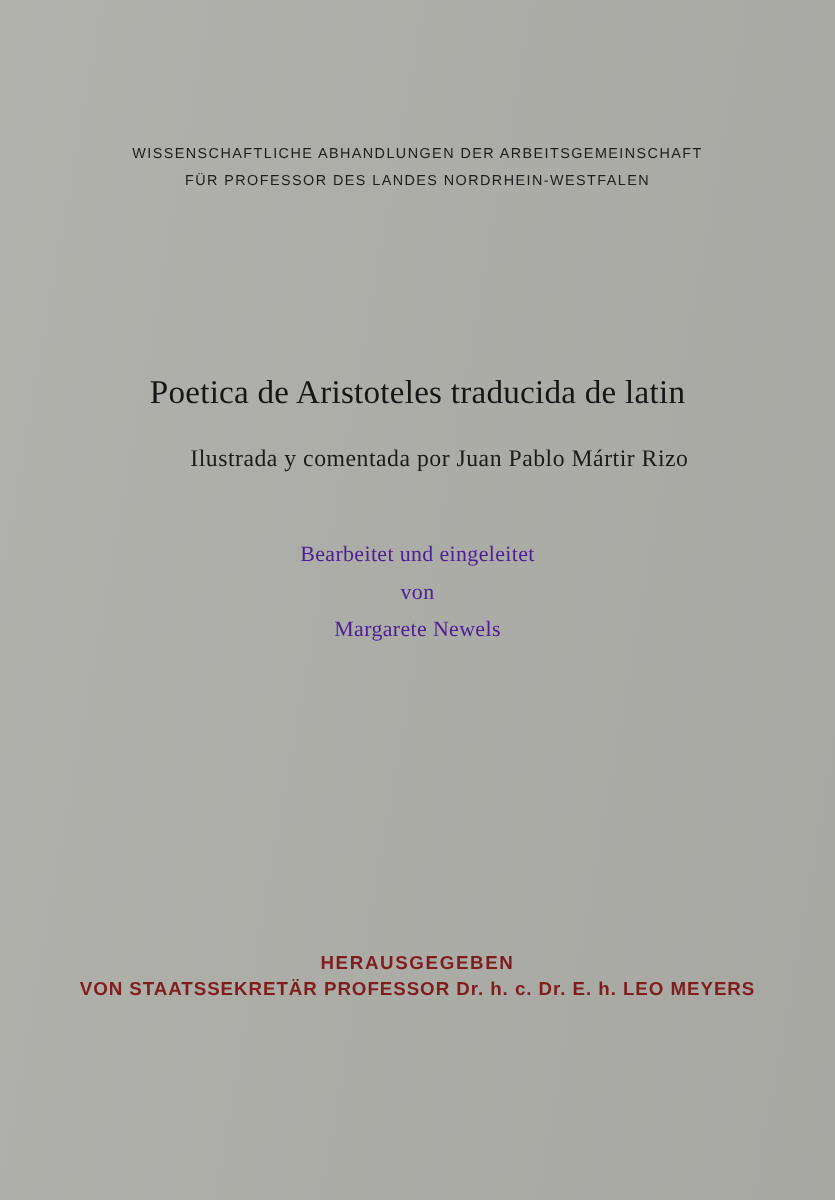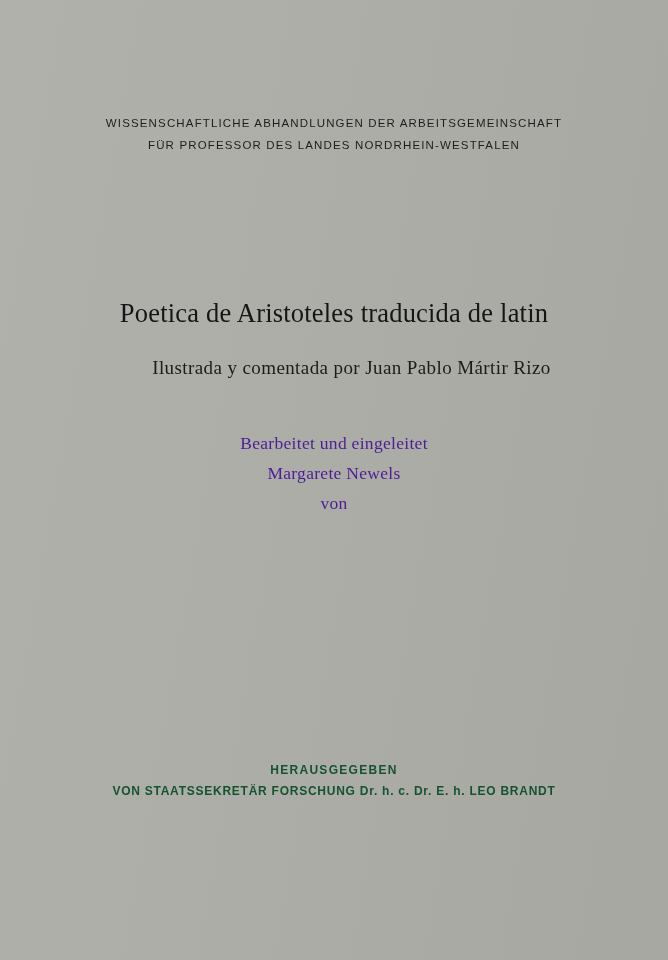--- a/index.html
+++ b/index.html
@@ -90,24 +90,24 @@
   .imprint {
     position: absolute;
     left: 0;
     right: 0;
     top: 760px;
     text-align: center;
   }
   .imprint-line {
     font-family: "Liberation Sans", sans-serif;
     font-weight: bold;
-    font-size: 12px;
+    font-size: 15px;
     letter-spacing: 0.75px;
     line-height: 21px;
-    color: #14532d;
+    color: #7f1d1d;
     white-space: nowrap;
   }
   .imprint-line.first {
     letter-spacing: 1.3px;
   }
 </style>
 </head>
 <body>
 
 <div class="cover" style="background: rgb(173, 173, 168);">
@@ -117,22 +117,22 @@
     <div class="series-line">FÜR PROFESSOR DES LANDES NORDRHEIN-WESTFALEN</div>
   </div>
 
   <div class="title-block">
     <h1 class="main-title">Poetica de Aristoteles traducida de latin</h1>
     <p class="subtitle">Ilustrada y comentada por  Juan Pablo Mártir Rizo</p>
   </div>
 
   <div class="editor-block">
     <div class="editor-line">Bearbeitet und eingeleitet</div>
+    <div class="editor-line">von</div>
     <div class="editor-line">Margarete Newels</div>
-    <div class="editor-line">von</div>
   </div>
 
   <div class="imprint">
     <div class="imprint-line first">HERAUSGEGEBEN</div>
-    <div class="imprint-line">VON STAATSSEKRETÄR FORSCHUNG Dr. h. c. Dr. E. h. LEO BRANDT</div>
+    <div class="imprint-line">VON STAATSSEKRETÄR PROFESSOR Dr. h. c. Dr. E. h. LEO MEYERS</div>
   </div>
 
 </div>
 
 </body></html>

